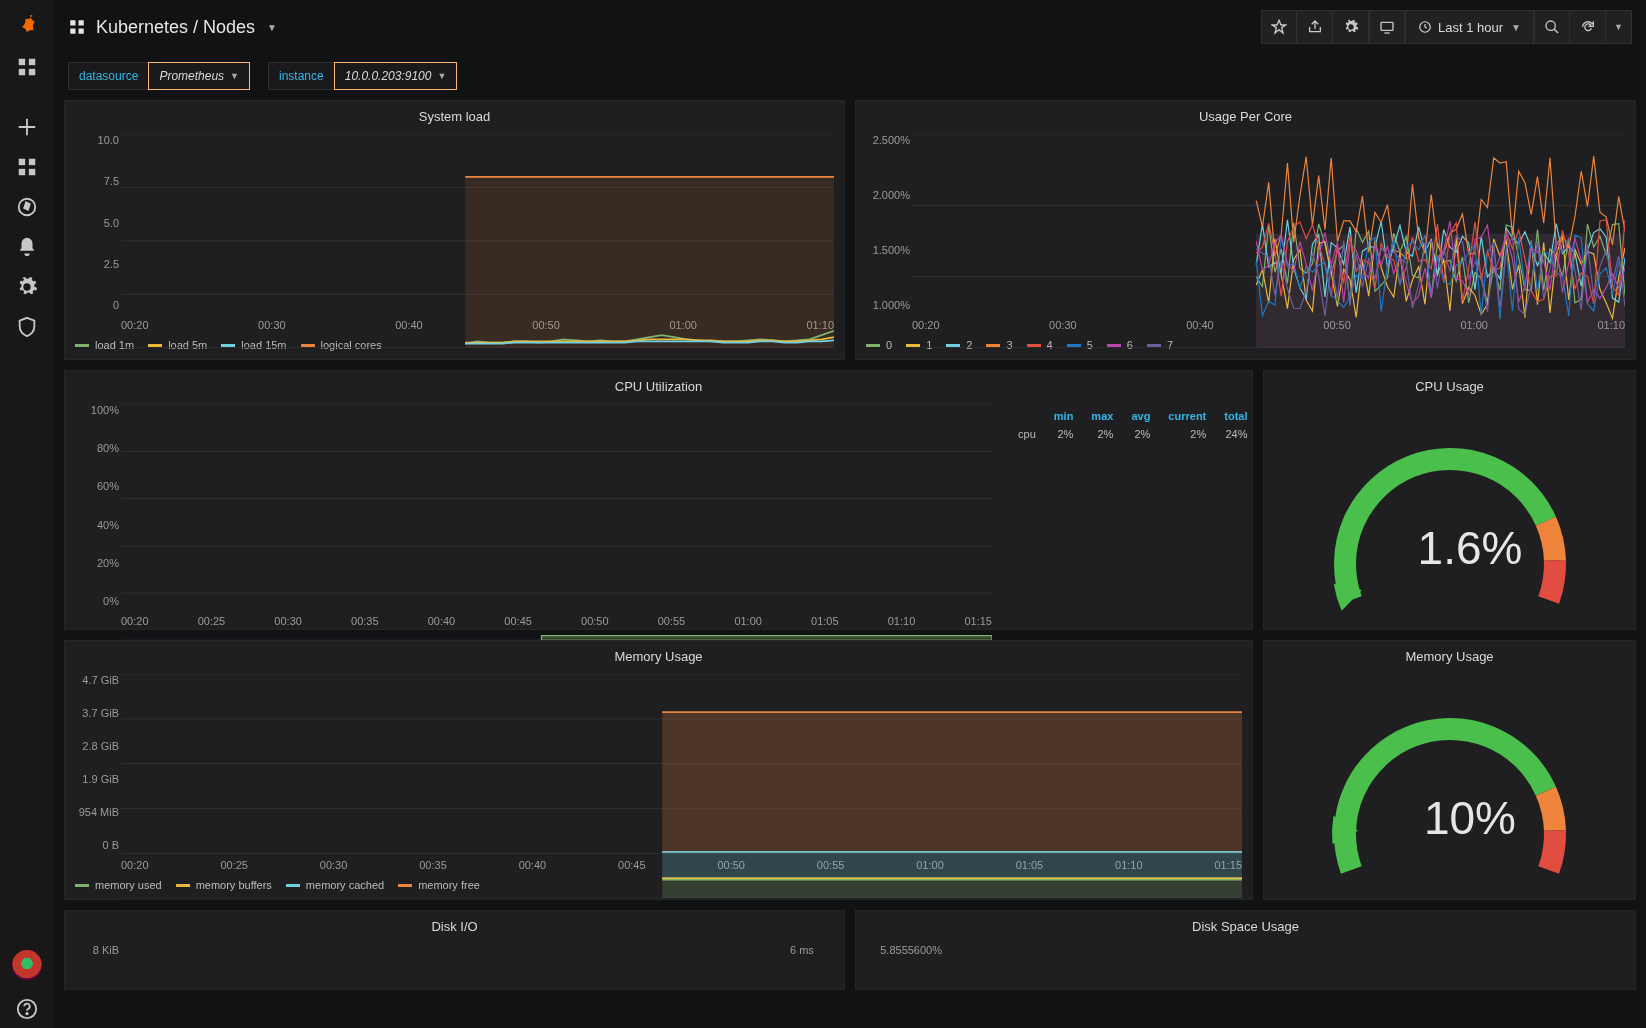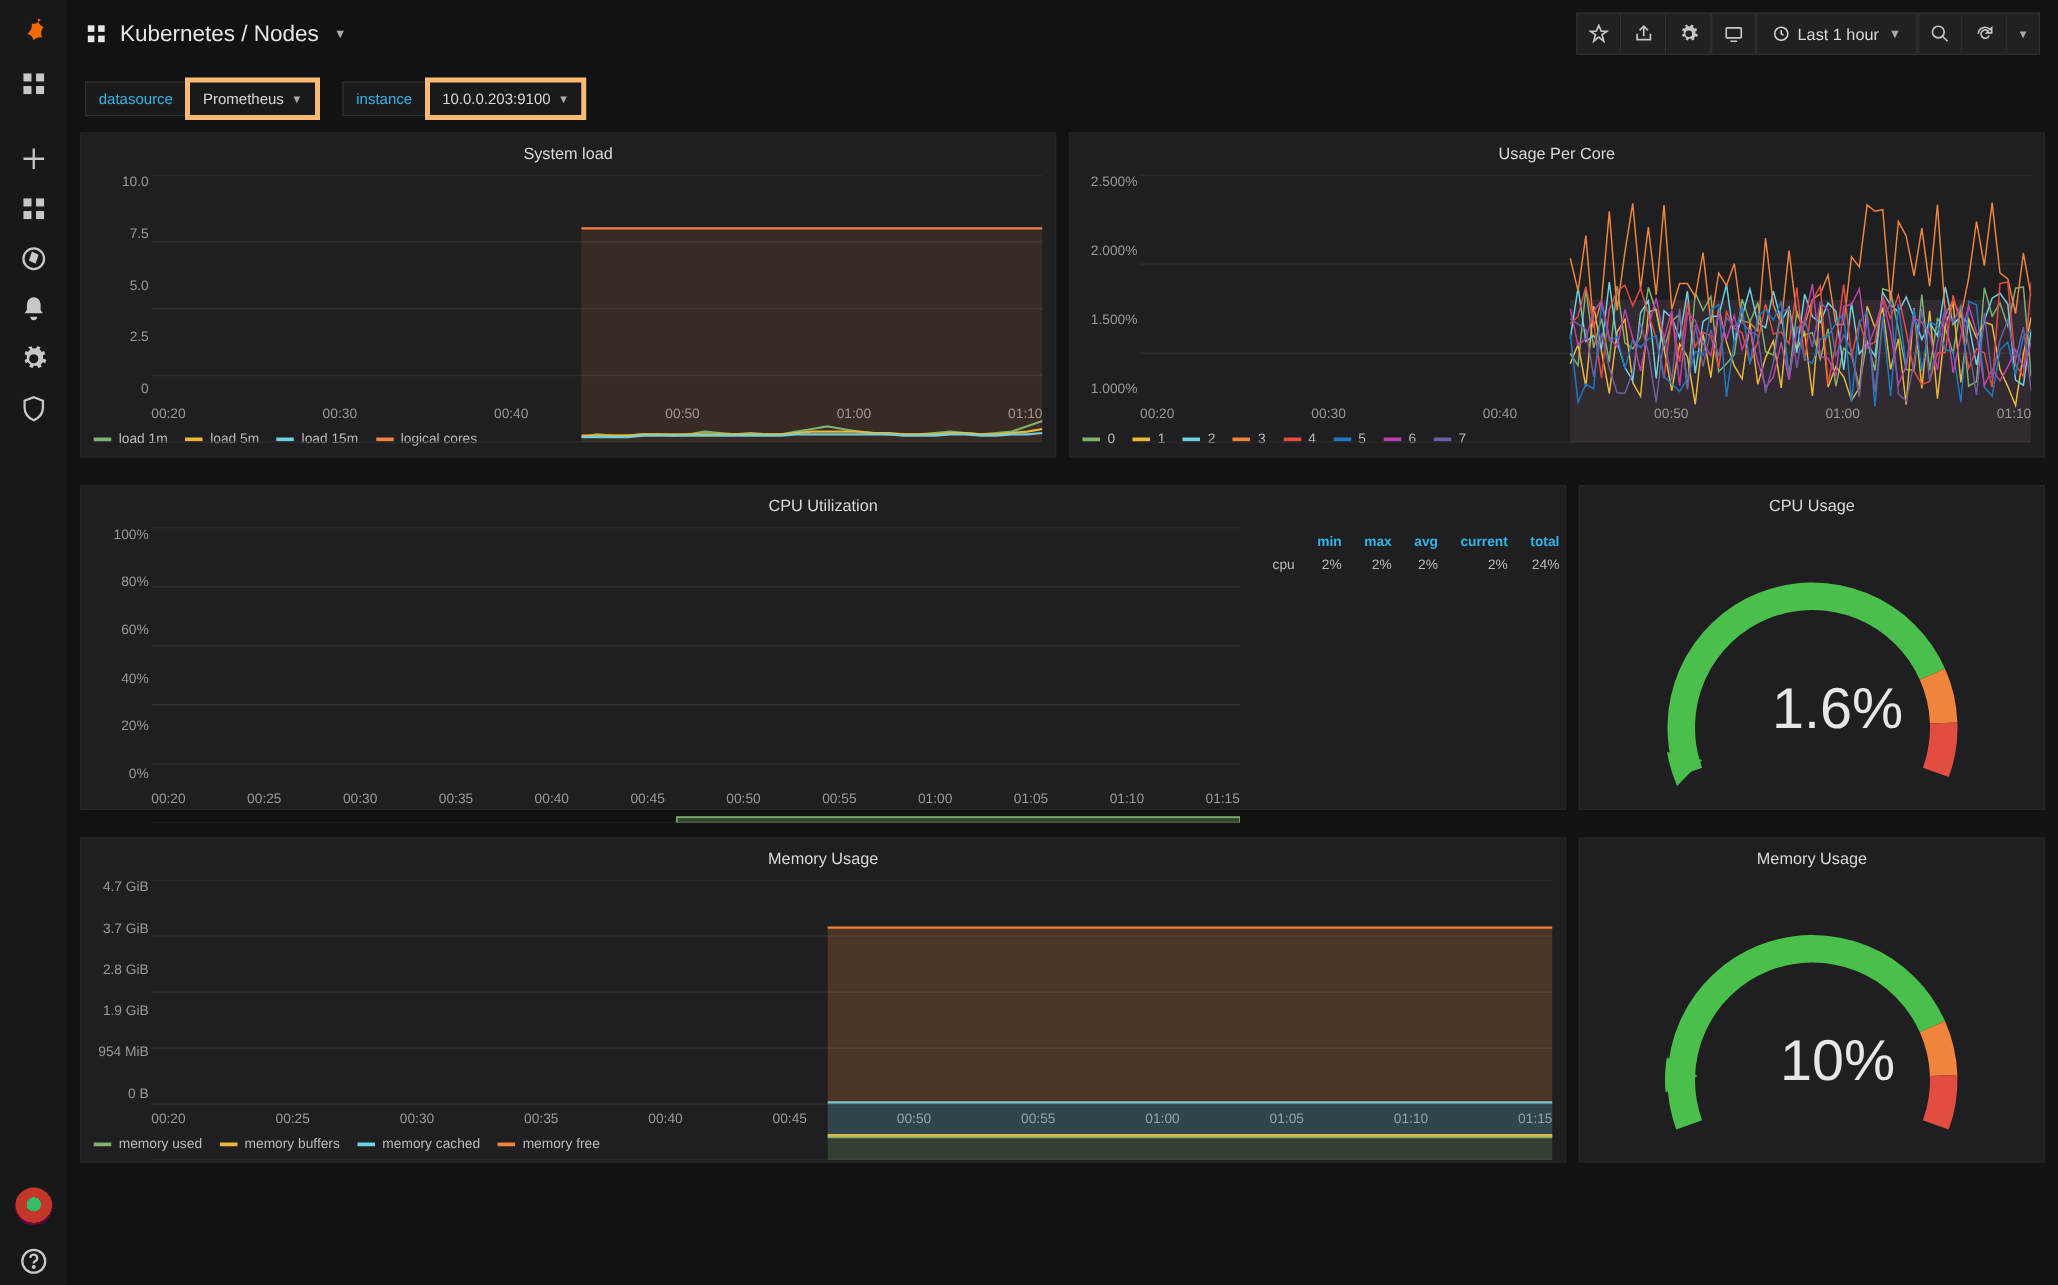--- a/index.html
+++ b/index.html
@@ -22,25 +22,25 @@
   .topbar .btngroup { display: flex; }
   .topbar .tbtn { width: 36px; height: 34px; background: #212124; border: 1px solid #2f2f32; display: flex; align-items: center; justify-content: center; color: #c7c7c7; cursor: pointer; }
   .topbar .tbtn + .tbtn { border-left: none; }
   .topbar .tbtn svg { width: 16px; height: 16px; }
   .topbar .timebtn { height: 34px; background: #212124; border: 1px solid #2f2f32; display: flex; align-items: center; gap: 6px; padding: 0 12px; color: #d8d9da; cursor: pointer; white-space: nowrap;}
   .topbar .timebtn svg { width: 14px; height: 14px; }
   
   .varbar { padding: 8px 14px 4px; display: flex; gap: 18px; align-items: center;}
   .var { display: flex; align-items: center; }
   .var .vlabel { color: #33b5e5; font-size: 12px; padding: 6px 10px; background:#1a1a1d; border:1px solid #2f2f32; border-right:none;}
-  .var .vval { background: #1a1a1d; border: 4px solid #fdba74; padding: 6px 10px; color: #d8d9da; font-size: 12px; display:flex; align-items:center; gap:6px; cursor:pointer;}
+  .var .vval { background: #1a1a1d; border: 1px solid #fdba74; padding: 6px 10px; color: #d8d9da; font-size: 12px; display:flex; align-items:center; gap:6px; cursor:pointer;font-style:italic;}
   .var .vval .caret{font-size:9px;color:#aaa;}
   
   .grid { flex: 1; overflow: auto; padding: 6px 10px 12px; }
-  .row { display: flex; gap: 10px; margin-bottom: 22px; }
+  .row { display: flex; gap: 10px; margin-bottom: 10px; }
   .panel { background: #1f1f22; border: 1px solid #262628; position: relative; display: flex; flex-direction: column; }
   .panel-title { text-align: center; padding: 8px 0 4px; color: #d8d9da; font-size: 13px; }
   .panel-body { flex: 1; position: relative; }
   .panel-legend { padding: 6px 10px 8px; font-size: 11px; color: #bbb; display: flex; flex-wrap: wrap; gap: 14px; }
   .panel-legend .li { display: flex; align-items: center; gap: 6px; }
   .panel-legend .sw { width: 14px; height: 3px; display: inline-block; }
   
   .chart-wrap { position: absolute; inset: 6px 10px 4px 56px; }
   .yaxis { position: absolute; left: 6px; top: 6px; bottom: 22px; width: 48px; display: flex; flex-direction: column; justify-content: space-between; text-align: right; font-size: 11px; color: #9a9a9a; }
   .yaxis2 { position: absolute; right: 6px; top: 6px; bottom: 22px; width: 48px; display: flex; flex-direction: column; justify-content: space-between; text-align: left; font-size: 11px; color: #9a9a9a; }
@@ -434,15 +434,36 @@
               <path d="M 41.332274817479615 185.91211504919522 A 105 105 0 0 1 235.9222730524731 107.292652477041" stroke="#4bbf4b" stroke-width="22" fill="none"></path>
               <path d="M 235.9222730524731 107.292652477041 A 105 105 0 0 1 244.93603683700505 146.3355528462374" stroke="#EF843C" stroke-width="22" fill="none"></path>
               <path d="M 244.93603683700505 146.3355528462374 A 105 105 0 0 1 238.66772518252037 185.91211504919522" stroke="#E24D42" stroke-width="22" fill="none"></path>
               <path d="M 48.05604391424319 146.7892463033699 L 22.426954745935518 160.02890969575984 A 118 118 0 0 1 23.412938150848305 131.79403917992573 Z" fill="#4bbf4b"></path>
               <text x="160" y="150" class="gauge-val">10%</text>
             </svg>
           </div>
       </div>
     </div>
 
+    <div class="row">
+      <div class="panel" style="flex:1; height:80px">
+        <div class="panel-title">Disk I/O</div>
+        <div class="panel-body">
+          <div class="yaxis">
+              <span>8 KiB</span>
+            </div>
+          <div class="yaxis2">
+              <span>6 ms</span>
+            </div>
+        </div>
+      </div>
+      <div class="panel" style="flex:1; height:80px">
+        <div class="panel-title">Disk Space Usage</div>
+        <div class="panel-body">
+          <div class="yaxis" style="width:80px">
+              <span>5.8555600%</span>
+            </div>
+        </div>
+      </div>
+    </div>
 
   </div>
 </div>
 
 </body></html>

